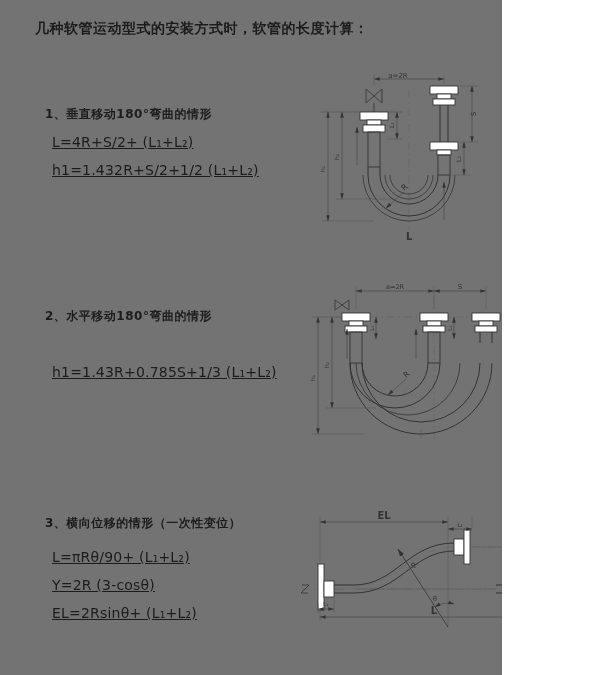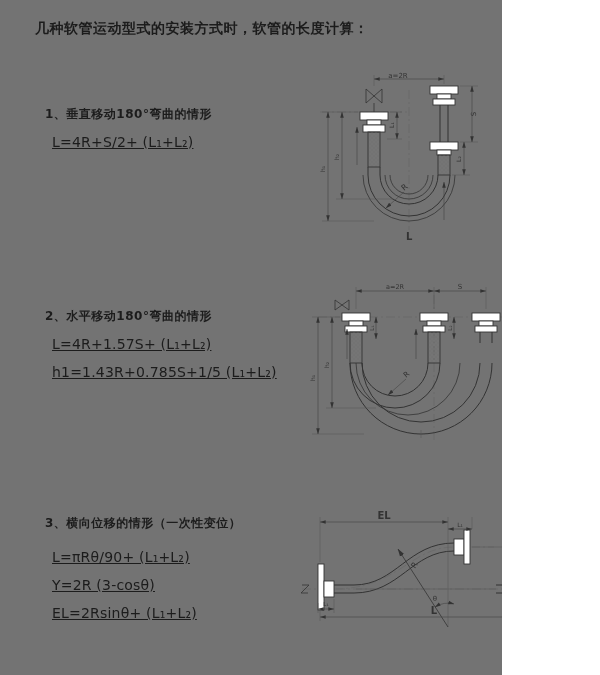--- a/index.html
+++ b/index.html
@@ -19,24 +19,24 @@
 </style>
 </head>
 <body>
 
 <div class="page">
 
   <div class="doc-title">几种软管运动型式的安装方式时，软管的长度计算：</div>
 
   <div class="sec-heading" style="top:106px">1、垂直移动180°弯曲的情形</div>
   <div class="formula" style="top:134px">L=4R+S/2+ (L₁+L₂)</div>
+  <div class="formula" style="top:162px">h1=1.432R+S/2+1/2 (L₁+L₂)</div>
 
   <div class="sec-heading" style="top:308px">2、水平移动180°弯曲的情形</div>
-  <div class="formula" style="top:336px">L=4R+1.57S+ (L₁+L₂)</div>
-  <div class="formula" style="top:364px">h1=1.43R+0.785S+1/5 (L₁+L₂)</div>
+  <div class="formula" style="top:364px">h1=1.43R+0.785S+1/3 (L₁+L₂)</div>
 
   <div class="sec-heading" style="top:515px">3、横向位移的情形（一次性变位）</div>
   <div class="formula" style="top:549px">L=πRθ/90+ (L₁+L₂)</div>
   <div class="formula" style="top:577px">Y=2R (3-cosθ)</div>
   <div class="formula" style="top:605px">EL=2Rsinθ+ (L₁+L₂)</div>
 
   <svg class="diagram" style="left:312px;top:72px" width="285" height="192" viewBox="0 0 285 192">
     <defs>
       <marker id="d1a" viewBox="0 0 10 10" refX="9.5" refY="5" markerWidth="10" markerHeight="10" orient="auto-start-reverse">
         <path d="M0,2 L10,5 L0,8 z" fill="#333"></path>

